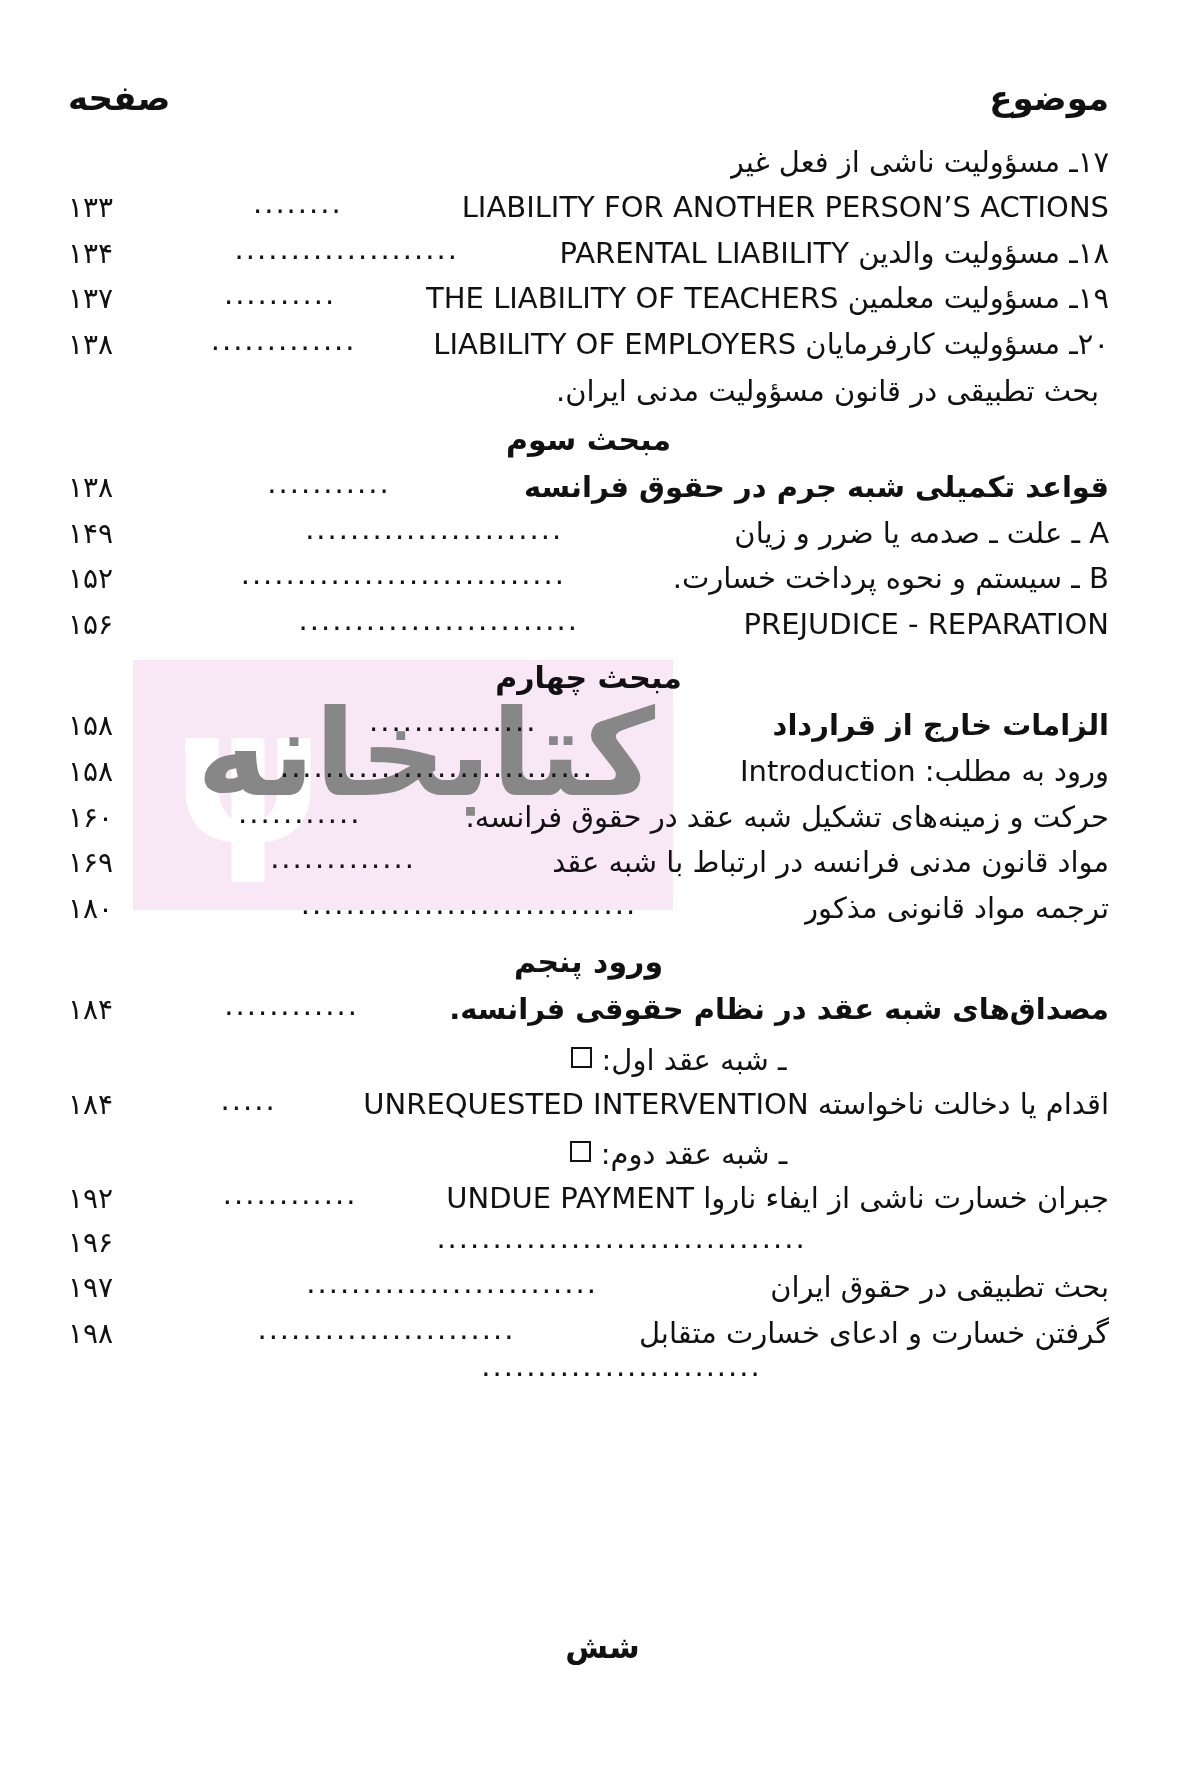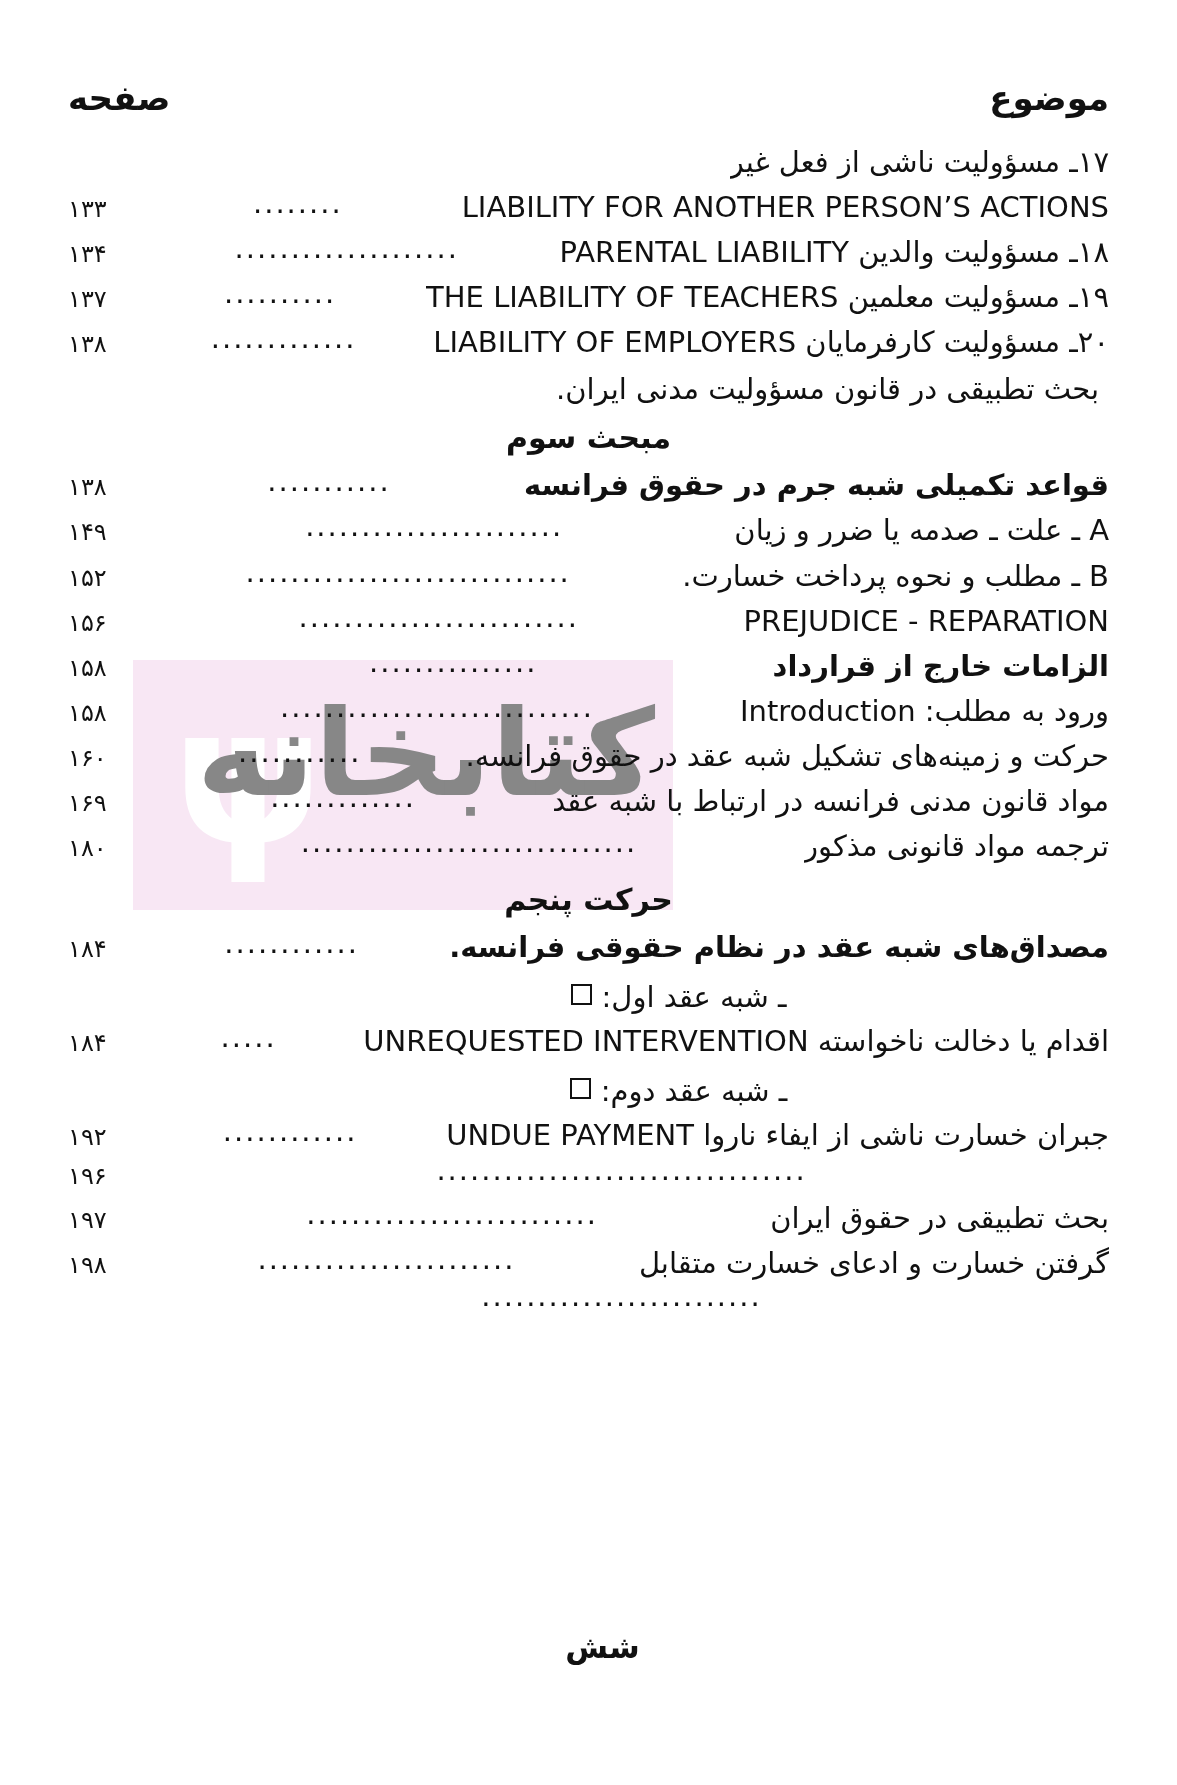--- a/index.html
+++ b/index.html
@@ -99,21 +99,21 @@
     font-size: 29px;
     letter-spacing: 2px;
     line-height: 1;
     transform: translateY(-4px);
     white-space: nowrap;
     direction: ltr;
     text-align: center;
   }
   .toc-line .pg {
     flex: 0 0 auto;
-    font-size: 24px;
+    font-size: 28px;
     min-width: 66px;
     text-align: left;
     direction: ltr;
   }
   .toc-line.bold .txt { font-weight: 700; }
 
   .center-line {
     text-align: center;
     font-size: 30px;
     font-weight: 700;
@@ -220,31 +220,34 @@
       <span class="pg">۱۳۸</span>
     </div>
 
     <div class="toc-line">
       <span class="txt">A ـ علت ـ صدمه یا ضرر و زیان</span>
       <span class="leader">.......................</span>
       <span class="pg">۱۴۹</span>
     </div>
 
     <div class="toc-line">
-      <span class="txt">B ـ مطلب و نحوه پرداخت خسارت.</span>
+      <span class="txt">B ـ سیستم و نحوه پرداخت خسارت.</span>
       <span class="leader">.............................</span>
       <span class="pg">۱۵۲</span>
     </div>
 
     <div class="toc-line">
       <span class="txt lat">PREJUDICE - REPARATION</span>
       <span class="leader">.........................</span>
       <span class="pg">۱۵۶</span>
     </div>
 
+    <div class="center-line">
+      <span>مبحث چهارم</span>
+    </div>
 
     <div class="toc-line bold">
       <span class="txt">الزامات خارج از قرارداد</span>
       <span class="leader">...............</span>
       <span class="pg">۱۵۸</span>
     </div>
 
     <div class="toc-line">
       <span class="txt">ورود به مطلب: Introduction</span>
       <span class="leader">............................</span>
@@ -263,21 +266,21 @@
       <span class="pg">۱۶۹</span>
     </div>
 
     <div class="toc-line">
       <span class="txt">ترجمه مواد قانونی مذکور</span>
       <span class="leader">..............................</span>
       <span class="pg">۱۸۰</span>
     </div>
 
     <div class="center-line">
-      <span>حرکت پنجم</span>
+      <span>ورود پنجم</span>
     </div>
 
     <div class="toc-line bold">
       <span class="txt">مصداق‌های شبه عقد در نظام حقوقی فرانسه.</span>
       <span class="leader">............</span>
       <span class="pg">۱۸۴</span>
     </div>
 
     <div class="bullet-wrap">
       <div class="bullet-line">

